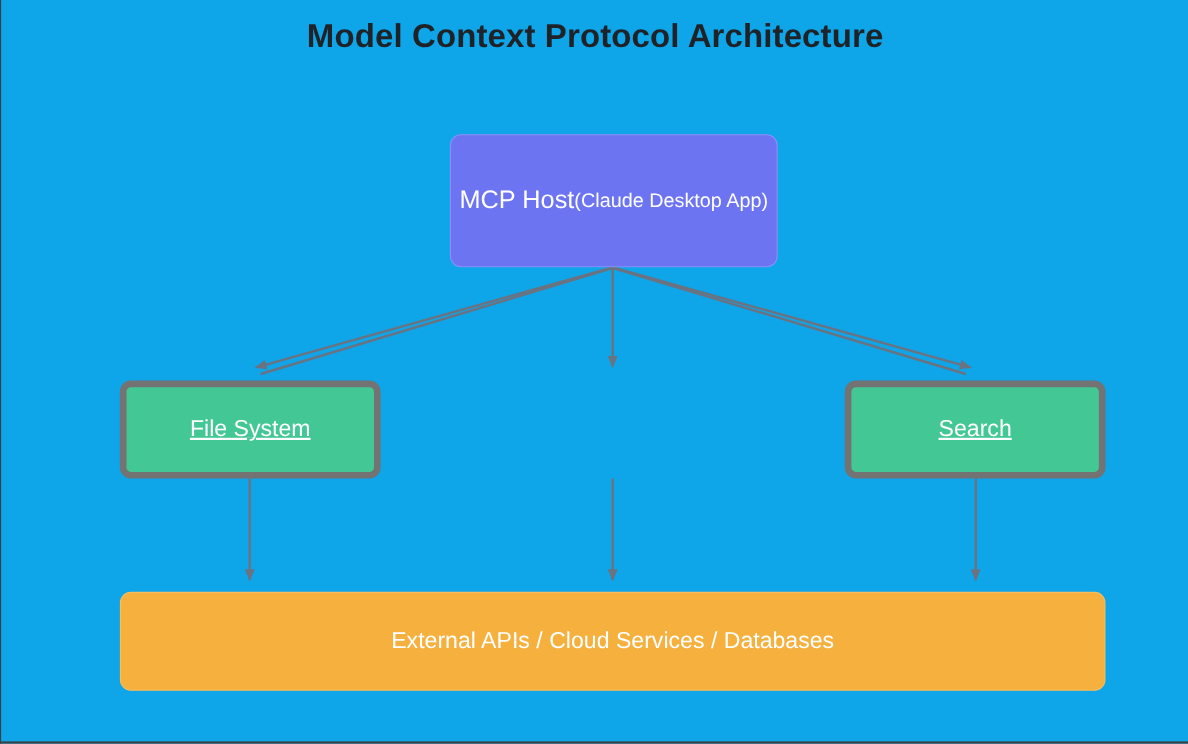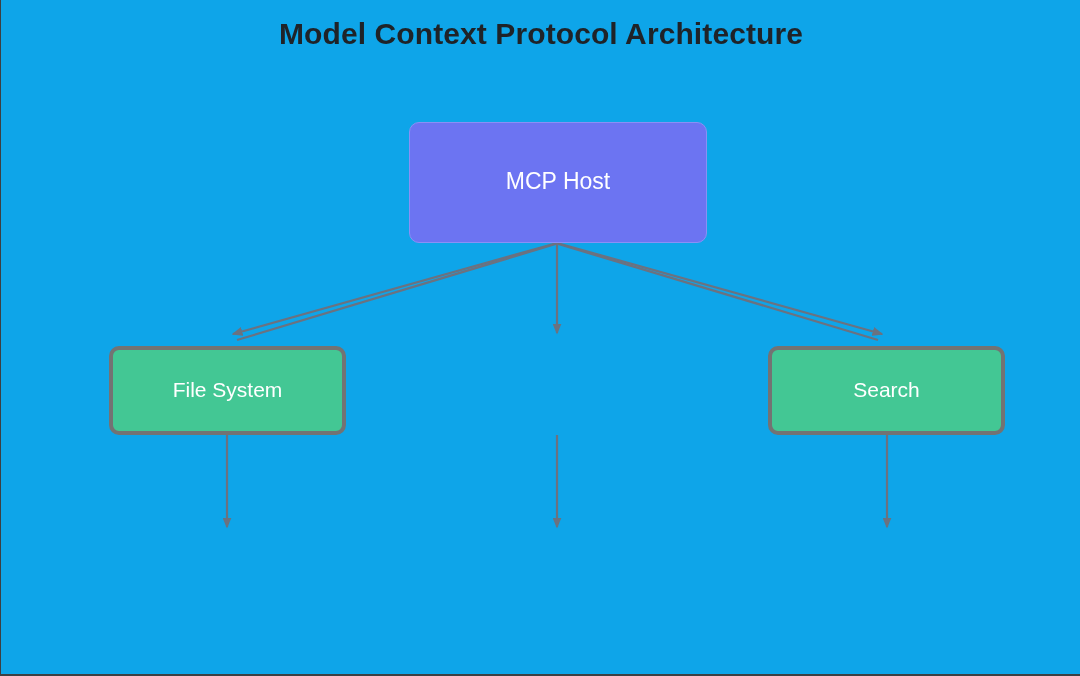--- a/index.html
+++ b/index.html
@@ -75,22 +75,23 @@
     margin-bottom: 3px;
   }
   #node-host .node-sub {
     font-size: 18px;
   }
 
   .node-server {
     width: 237px;
     height: 89px;
     background: #43c794;
-    border: 4px solid #737373;
+    border: 6px solid #737373;
     font-size: 21px;
+    text-decoration: underline;
   }
   #node-filesystem { left: 108px; top: 346px; }
   #node-github    { left: 437px; top: 346px; }
   #node-search    { left: 767px; top: 346px; }
 
   #node-external {
     left: 108px;
     top: 538px;
     width: 896px;
     height: 90px;
@@ -138,25 +139,29 @@
       </g>
 
       <g>
         <path d="M886,435 L886,527" marker-end="url(#arrowhead)"></path>
       </g>
     </g>
   </svg>
 
   <div class="node" id="node-host">
     <div class="node-title">MCP Host</div>
+    <div class="node-sub">(Claude Desktop App)</div>
   </div>
 
   <div class="node node-server" id="node-filesystem">
     <div>File System</div>
   </div>
 
 
   <div class="node node-server" id="node-search">
     <div>Search</div>
   </div>
 
+  <div class="node" id="node-external">
+    <div>External APIs / Cloud Services / Databases</div>
+  </div>
 
 </div>
 
 </body></html>

